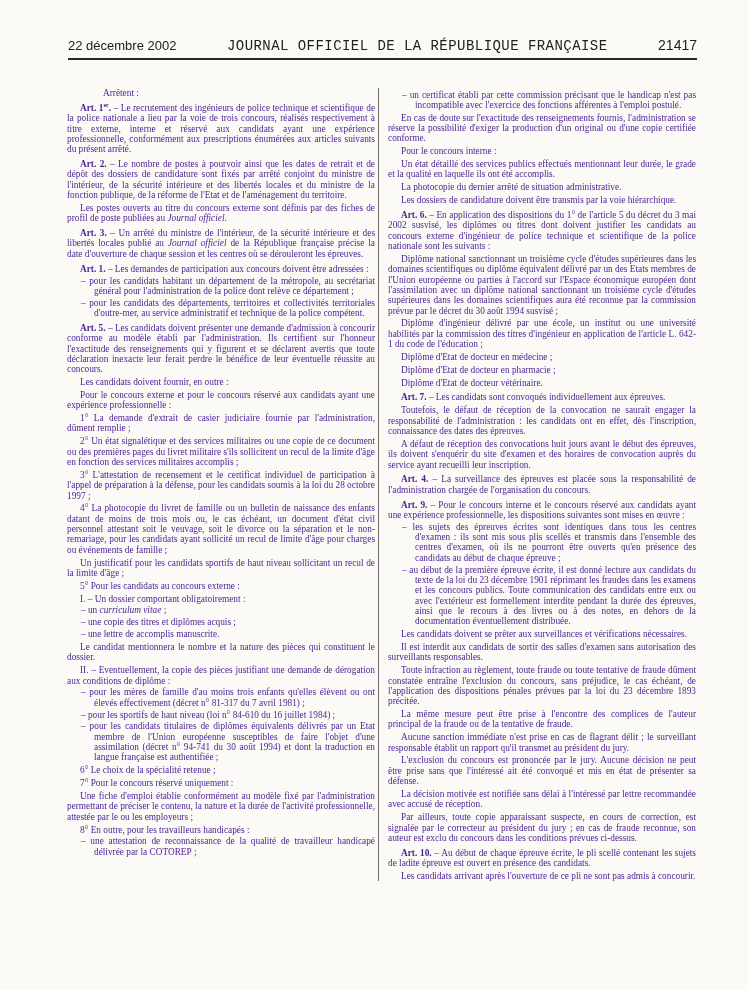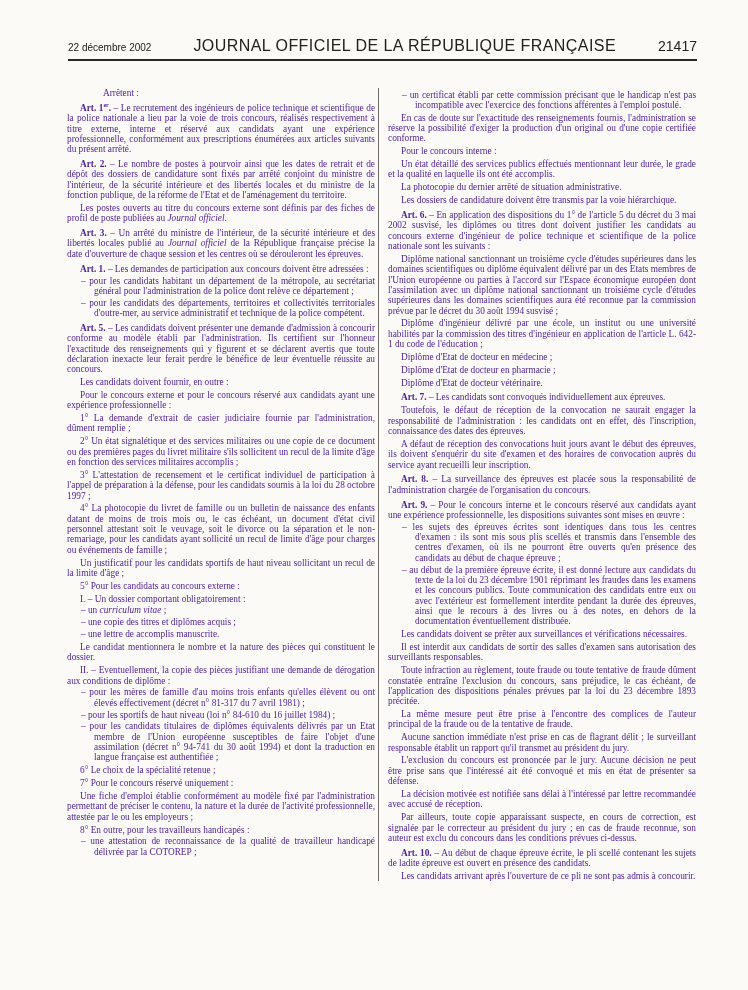--- a/index.html
+++ b/index.html
@@ -14,22 +14,22 @@
     position: absolute;
     top: 37px; left: 68px; width: 629px;
   }
   .header-row {
     display: flex;
     justify-content: space-between;
     align-items: baseline;
     font-family: "Liberation Sans", sans-serif;
     color: #23211d;
   }
-  .header-date  { font-size: 10px; }
-  .header-title { font-size: 16px; letter-spacing: 0.45px; }
+  .header-date  { font-size: 13px; }
+  .header-title { font-size: 14px; letter-spacing: 0.45px; font-family: Liberation Mono, monospace; }
   .header-page  { font-size: 14px; }
   .header-rule  { margin-top: 4px; border-top: 2.5px solid #2a2823; }
 
   
   .content {
     position: absolute;
     top: 88px; left: 67px; width: 630px;
     display: flex;
     font-family: "Liberation Serif", "DejaVu Serif", serif;
     color: #4c1d95;
@@ -119,21 +119,21 @@
       <p class="p-body">Les dossiers de candidature doivent être transmis par la voie hiérarchique.</p>
       <p class="p-article"><b class="lead">Art. 6.</b> – En application des dispositions du 1° de l'article 5 du décret du 3 mai 2002 susvisé, les diplômes ou titres dont doivent justifier les candidats au concours externe d'ingénieur de police technique et scientifique de la police nationale sont les suivants&nbsp;:</p>
       <p class="p-body">Diplôme national sanctionnant un troisième cycle d'études supérieures dans les domaines scientifiques ou diplôme équivalent délivré par un des Etats membres de l'Union européenne ou parties à l'accord sur l'Espace économique européen dont l'assimilation avec un diplôme national sanctionnant un troisième cycle d'études supérieures dans les domaines scientifiques aura été reconnue par la commission prévue par le décret du 30 août 1994 susvisé&nbsp;;</p>
       <p class="p-body">Diplôme d'ingénieur délivré par une école, un institut ou une université habilités par la commission des titres d'ingénieur en application de l'article L. 642-1 du code de l'éducation&nbsp;;</p>
       <p class="p-body">Diplôme d'Etat de docteur en médecine&nbsp;;</p>
       <p class="p-body">Diplôme d'Etat de docteur en pharmacie&nbsp;;</p>
       <p class="p-body">Diplôme d'Etat de docteur vétérinaire.</p>
       <p class="p-article"><b class="lead">Art. 7.</b> – Les candidats sont convoqués individuellement aux épreuves.</p>
       <p class="p-body">Toutefois, le défaut de réception de la convocation ne saurait engager la responsabilité de l'administration&nbsp;: les candidats ont en effet, dès l'inscription, connaissance des dates des épreuves.</p>
       <p class="p-body">A défaut de réception des convocations huit jours avant le début des épreuves, ils doivent s'enquérir du site d'examen et des horaires de convocation auprès du service ayant recueilli leur inscription.</p>
-      <p class="p-article"><b class="lead">Art. 8.</b> – La surveillance des épreuves est placée sous la responsabilité de l'administration chargée de l'organisation du concours.</p>
+      <p class="p-article"><b class="lead">Art. 4.</b> – La surveillance des épreuves est placée sous la responsabilité de l'administration chargée de l'organisation du concours.</p>
       <p class="p-article"><b class="lead">Art. 9.</b> – Pour le concours interne et le concours réservé aux candidats ayant une expérience professionnelle, les dispositions suivantes sont mises en œuvre&nbsp;:</p>
       <p class="p-dash">– les sujets des épreuves écrites sont identiques dans tous les centres d'examen&nbsp;: ils sont mis sous plis scellés et transmis dans l'ensemble des centres d'examen, où ils ne pourront être ouverts qu'en présence des candidats au début de chaque épreuve&nbsp;;</p>
       <p class="p-dash">– au début de la première épreuve écrite, il est donné lecture aux candidats du texte de la loi du 23 décembre 1901 réprimant les fraudes dans les examens et les concours publics. Toute communication des candidats entre eux ou avec l'extérieur est formellement interdite pendant la durée des épreuves, ainsi que le recours à des livres ou à des notes, en dehors de la documentation éventuellement distribuée.</p>
       <p class="p-body">Les candidats doivent se prêter aux surveillances et vérifications nécessaires.</p>
       <p class="p-body">Il est interdit aux candidats de sortir des salles d'examen sans autorisation des surveillants responsables.</p>
       <p class="p-body">Toute infraction au règlement, toute fraude ou toute tentative de fraude dûment constatée entraîne l'exclusion du concours, sans préjudice, le cas échéant, de l'application des dispositions pénales prévues par la loi du 23 décembre 1893 précitée.</p>
       <p class="p-body">La même mesure peut être prise à l'encontre des complices de l'auteur principal de la fraude ou de la tentative de fraude.</p>
       <p class="p-body">Aucune sanction immédiate n'est prise en cas de flagrant délit&nbsp;; le surveillant responsable établit un rapport qu'il transmet au président du jury.</p>
       <p class="p-body">L'exclusion du concours est prononcée par le jury. Aucune décision ne peut être prise sans que l'intéressé ait été convoqué et mis en état de présenter sa défense.</p>
       <p class="p-body">La décision motivée est notifiée sans délai à l'intéressé par lettre recommandée avec accusé de réception.</p>

